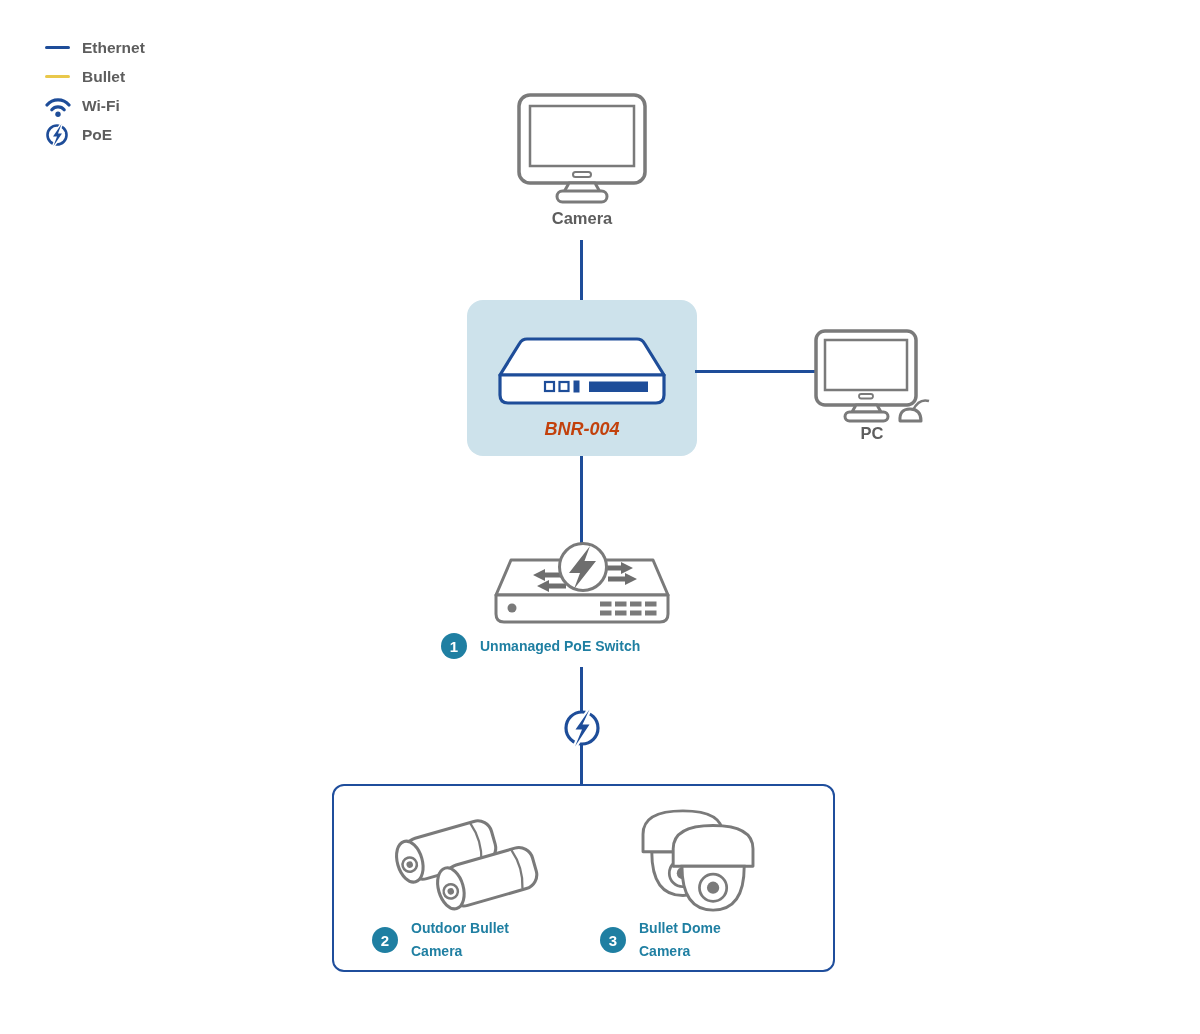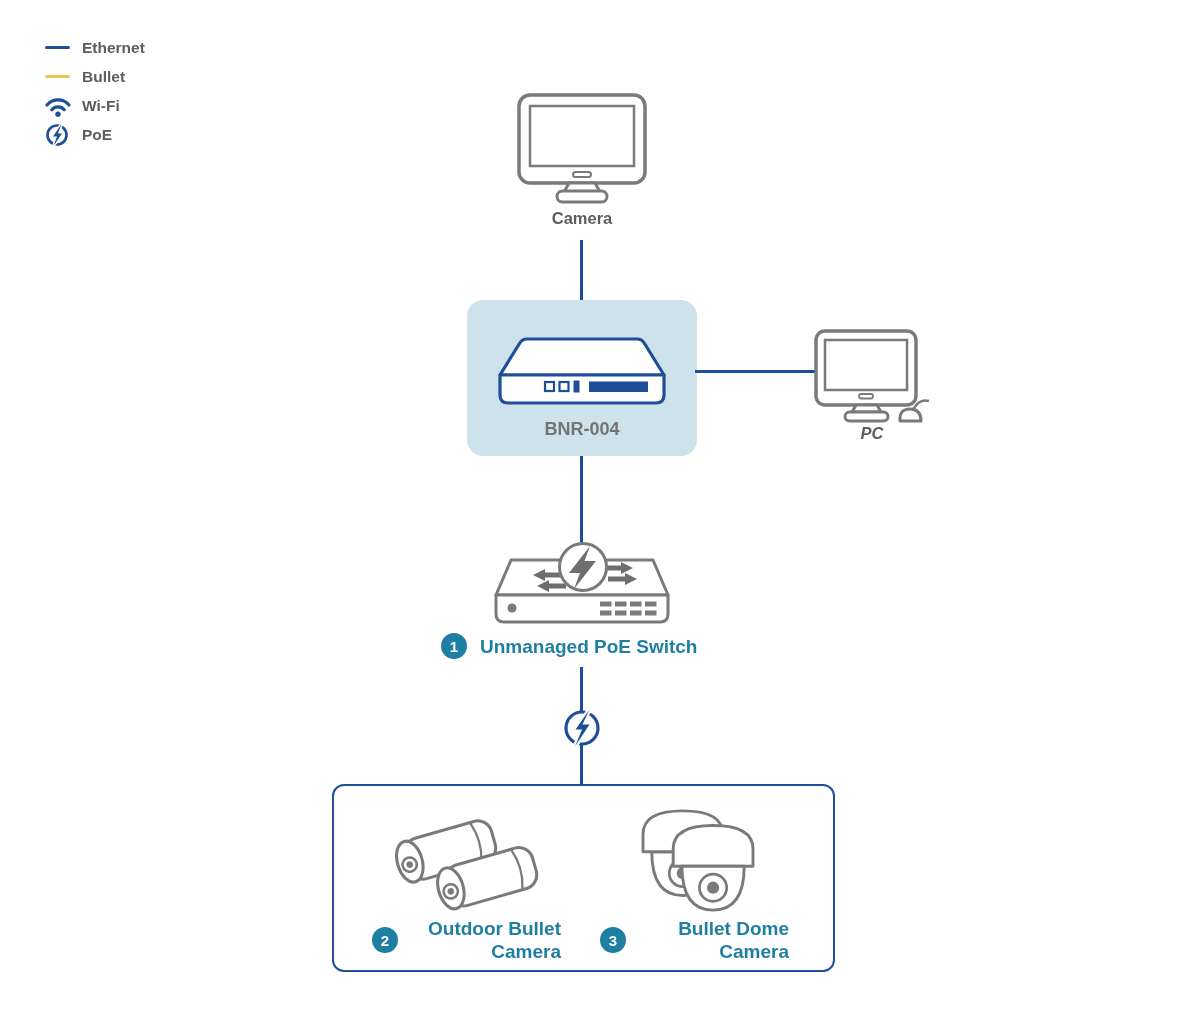--- a/index.html
+++ b/index.html
@@ -13,31 +13,31 @@
   .legend-iconbox { width:27px; display:flex; justify-content:flex-start; align-items:center; margin-right:10px; }
   .legend-label { font-size:15.5px; font-weight:bold; color:#5d5d5d; }
   .line-swatch { width:25px; height:3px; border-radius:1.5px; }
 
   
   .vline { width:3px; background:#1e4d99; }
   .hline { height:3px; background:#1e4d99; }
 
   
   .gray-label { font-size:16.5px; font-weight:bold; color:#5d5d5d; text-align:center; }
-  .teal-label { font-size:19px; font-weight:bold; color:#1f7fa2; line-height:23px; }
+  .teal-label { font-size:14px; font-weight:bold; color:#1f7fa2; line-height:23px; }
   .badge { width:26px; height:26px; border-radius:50%; background:#1f7fa2; color:#ffffff;
            font-size:15px; font-weight:bold; display:flex; align-items:center; justify-content:center;
            flex:0 0 26px; }
   .label-row { display:flex; align-items:center; gap:13px; }
-  .two-line { text-align:right; width:150px; }
+  .two-line { text-align:left; width:150px; }
 
   
   .nvr-box { left:467px; top:300px; width:230px; height:156px; background:#cde2eb; border-radius:16px; }
   .nvr-label { position:absolute; top:119px; width:100%; text-align:center;
-               font-size:18px; font-weight:bold; color:#737373; }
+               font-size:18px; font-weight:bold; color:#c2410c;font-style:italic; }
 
   
   .camera-box { left:332px; top:784px; width:503px; height:188px; background:#ffffff;
                 border:2.5px solid #1f4e9c; border-radius:12px; }
 </style>
 </head>
 <body>
 
 <div class="canvas">
 
@@ -103,21 +103,21 @@
 
   <svg class="abs" style="left:813px; top:328px;" width="118" height="96" viewBox="0 0 118 96">
     <path d="M100,82 Q106,70 116,73" fill="none" stroke="#7a7a7a" stroke-width="2.5"></path>
     <rect x="3" y="3" width="100" height="74" rx="9" fill="#ffffff" stroke="#7a7a7a" stroke-width="3.5"></rect>
     <rect x="12" y="12" width="82" height="50" fill="#ffffff" stroke="#7a7a7a" stroke-width="2.5"></rect>
     <rect x="46" y="66" width="14" height="4.5" rx="2.2" fill="#ffffff" stroke="#7a7a7a" stroke-width="1.8"></rect>
     <path d="M43,77 L64,77 L68,84 L39,84 Z" fill="#ffffff" stroke="#7a7a7a" stroke-width="3" stroke-linejoin="round"></path>
     <rect x="32" y="84" width="43" height="9" rx="4.5" fill="#ffffff" stroke="#7a7a7a" stroke-width="3"></rect>
     <path d="M87,93 Q86,81 97,81 Q108,81 108,93 Z" fill="#ffffff" stroke="#7a7a7a" stroke-width="3" stroke-linejoin="round"></path>
   </svg>
-  <div class="abs gray-label" style="left:813px; top:424px; width:118px;font-style:italic;">PC</div>
+  <div class="abs gray-label" style="left:813px; top:424px; width:118px;">PC</div>
 
   <div class="abs vline" style="left:580px; top:456px; height:88px;"></div>
 
   <svg class="abs" style="left:491px; top:540px;" width="182" height="88" viewBox="0 0 182 88">
     <path d="M20,20 L162,20 L177,55 L5,55 Z" fill="#ffffff" stroke="#7a7a7a" stroke-width="3" stroke-linejoin="round"></path>
     <path d="M5,55 L177,55 L177,74 Q177,82 169,82 L13,82 Q5,82 5,74 Z" fill="#ffffff" stroke="#7a7a7a" stroke-width="3" stroke-linejoin="round"></path>
     <circle cx="21" cy="68" r="4.5" fill="#7a7a7a"></circle>
     <g fill="#7a7a7a">
       <rect x="109" y="61.5" width="11.5" height="5"></rect>
         <rect x="124" y="61.5" width="11.5" height="5"></rect>

